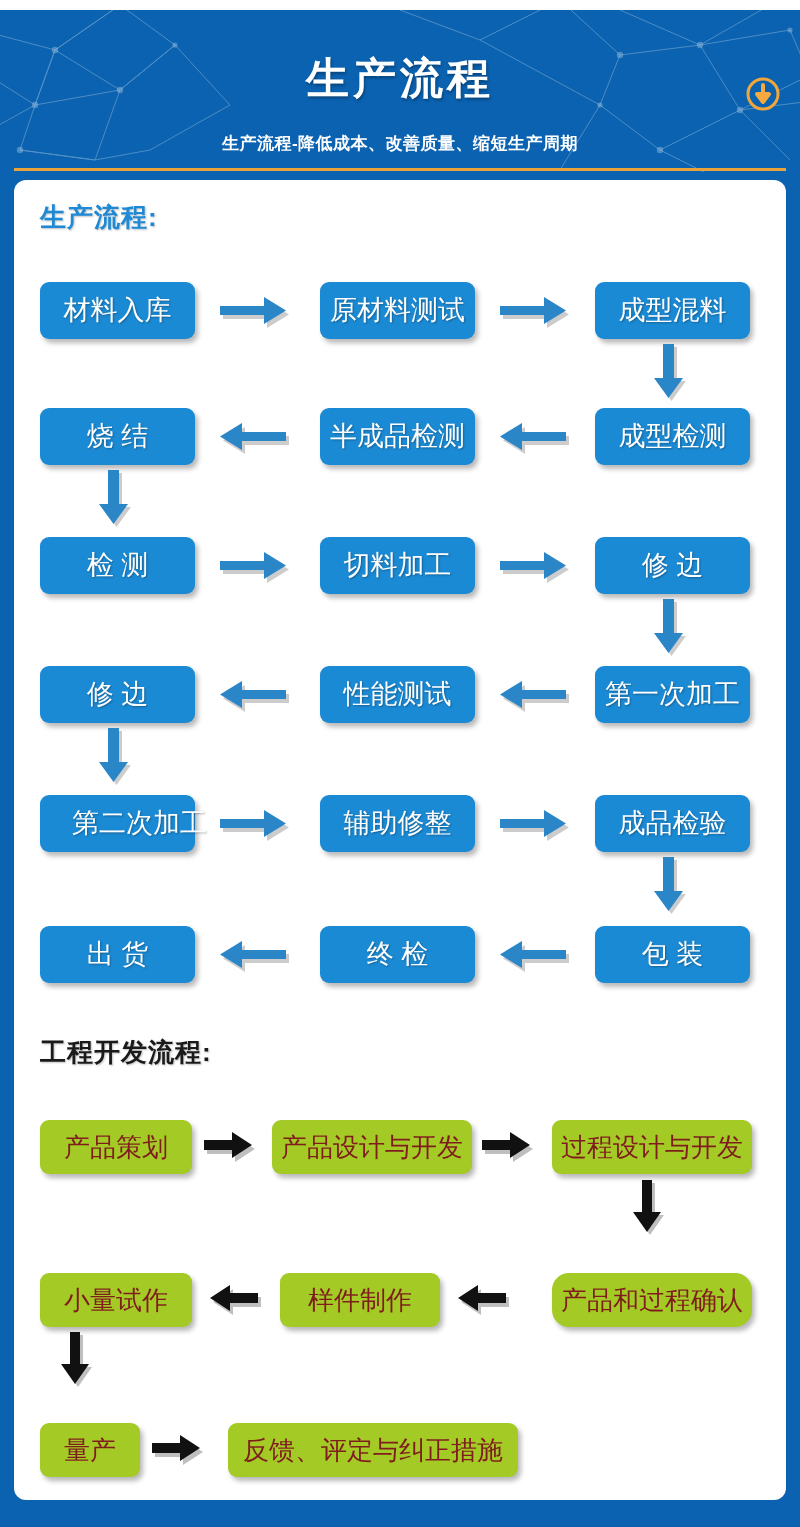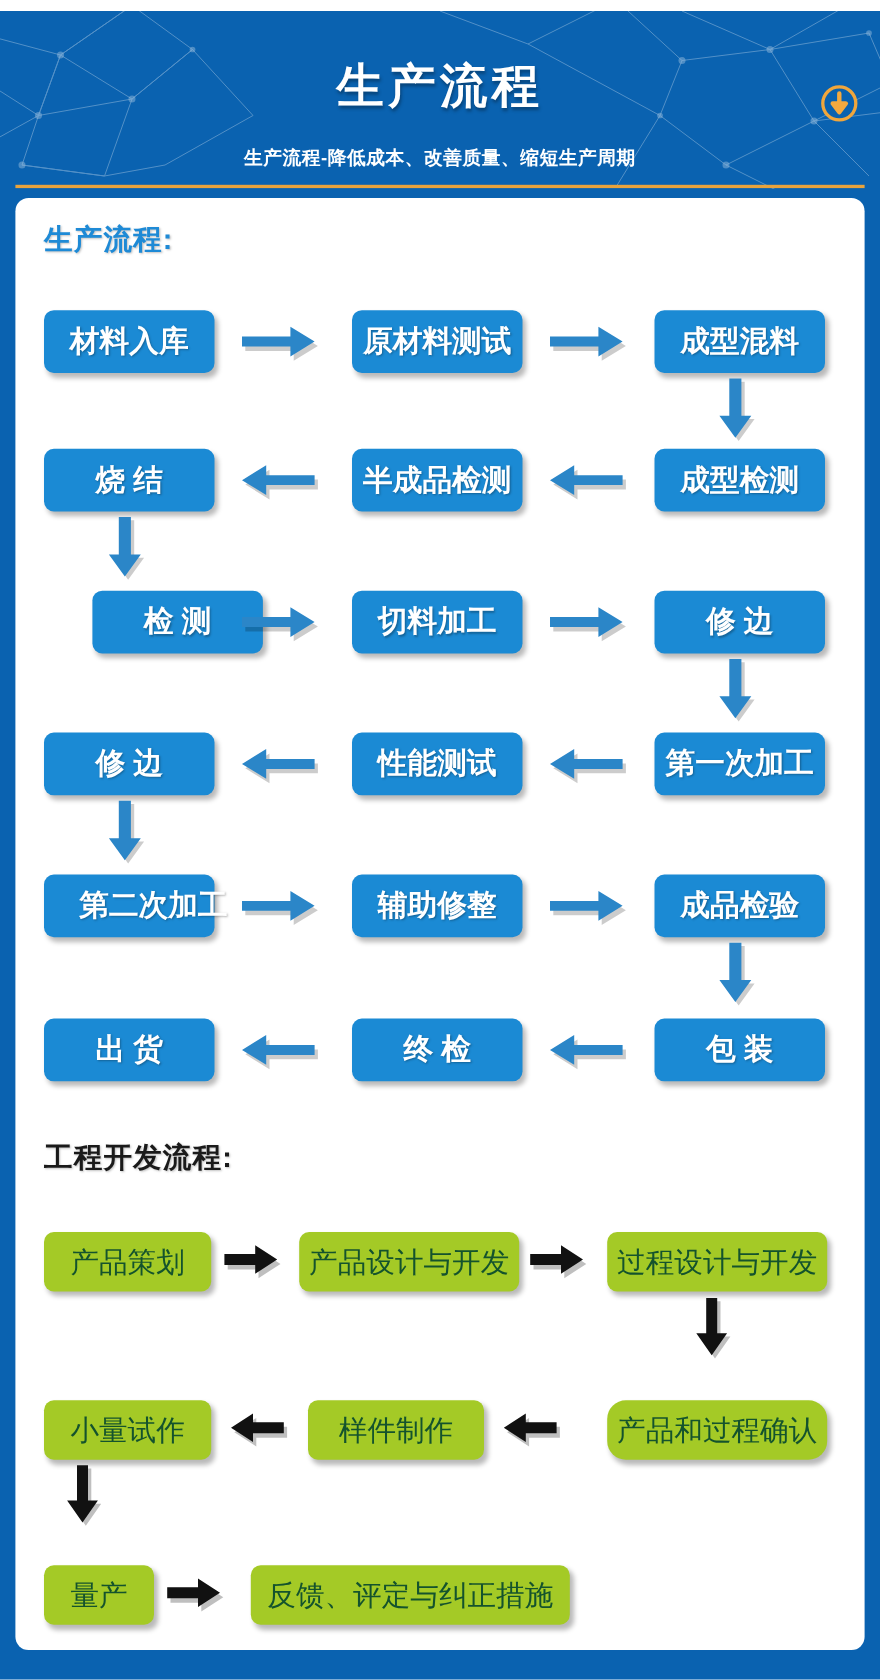--- a/index.html
+++ b/index.html
@@ -61,25 +61,25 @@
     position:absolute;
     display:flex;align-items:center;justify-content:center;
     border-radius:9px;
     box-sizing:border-box;
     box-shadow:3px 4px 5px rgba(0,0,0,.28);
     white-space:nowrap;
     line-height:1;
   }
   .node.blue{
     background:#1b8ad4;color:#ffffff;
-    font-size:27px;font-weight:700;
+    font-size:27px;font-weight:400;
     text-shadow:1px 1px 2px rgba(0,0,0,.30);
   }
   .node.green{
-    background:#a4ca26;color:#14532d;
+    background:#a4ca26;color:#7f1d1d;
     font-size:26px;font-weight:500;
   }
 
   
   .arw{position:absolute;}
   .arw svg{display:block;overflow:visible;}
 
   
 </style>
 </head>
@@ -193,21 +193,21 @@
     </div>
     <div class="arw" style="left:88px;top:290px;">
       <svg width="32" height="58" viewBox="0 0 32 58">
         <g transform="translate(3,3)">
             <path d="M6 0 L17 0 L17 34 L26 34 L11.5 54 L-3 34 L6 34 Z" fill="#000" opacity=".20"></path>
           </g>
         <path d="M6 0 L17 0 L17 34 L26 34 L11.5 54 L-3 34 L6 34 Z" fill="#2b86c8"></path>
       </svg>
     </div>
 
-    <div class="node blue" style="left:26px;top:357px;width:155px;height:57px;margin-left:44px;">检 测</div>
+    <div class="node blue" style="left:26px;top:357px;width:155px;height:57px;">检 测</div>
     <div class="node blue" style="left:306px;top:357px;width:155px;height:57px;">切料加工</div>
     <div class="node blue" style="left:581px;top:357px;width:155px;height:57px;">修 边</div>
 
     <div class="arw" style="left:206px;top:372px;">
       <svg width="76" height="30" viewBox="0 0 76 30">
         <g transform="translate(3,4)">
             <path d="M0 9 L44 9 L44 0 L66 13.5 L44 27 L44 18 L0 18 Z" fill="#000" opacity=".20"></path>
           </g>
         <path d="M0 9 L44 9 L44 0 L66 13.5 L44 27 L44 18 L0 18 Z" fill="#2b86c8"></path>
       </svg>

